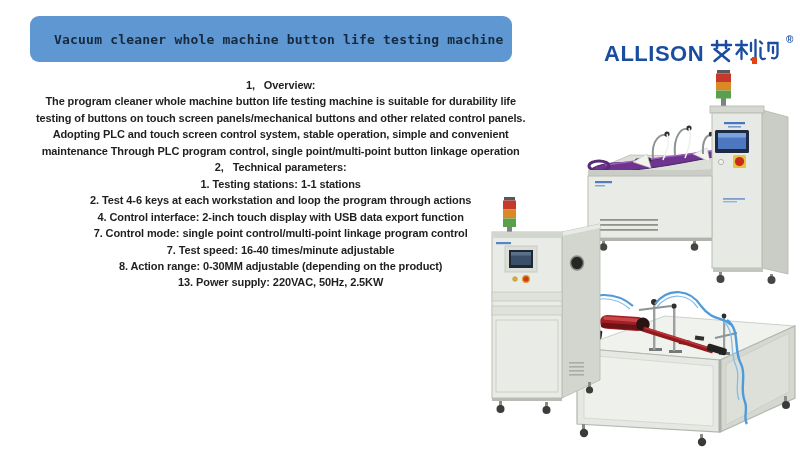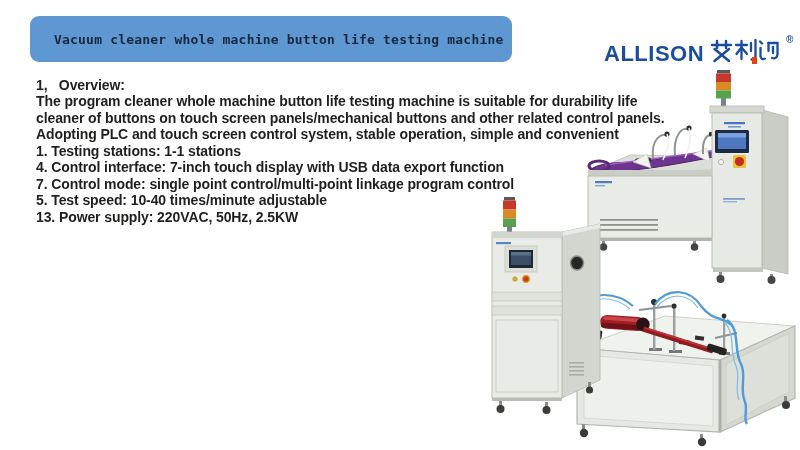--- a/index.html
+++ b/index.html
@@ -12,22 +12,22 @@
           padding-left:24px;box-sizing:border-box;}
   .banner-title{font-family:"DejaVu Sans Mono","Liberation Mono",monospace;
           font-weight:700;font-size:13px;letter-spacing:0.2px;white-space:pre;}
 
   .logo{position:absolute;left:604px;top:38px;display:flex;align-items:flex-end;gap:6px;}
   .logo-latin{font-size:22px;font-weight:800;letter-spacing:0.5px;line-height:0.86;}
   .logo-cn{display:block;}
   .logo-reg{font-size:10px;font-weight:700;align-self:flex-start;margin-top:-4px;}
 
   .content{position:absolute;left:36px;top:77px;z-index:5;}
-  .tline{font-size:14px;font-weight:700;color:#1f1f1d;line-height:16.45px;
-         letter-spacing:-0.1px;white-space:pre;}
+  .tline{font-size:11px;font-weight:700;color:#1f1f1d;line-height:16.45px;
+         letter-spacing:-0.1px;white-space:pre;text-align:center;}
 
   .photo{position:absolute;}
   .z1{z-index:1}.z2{z-index:2}.z3{z-index:3}
 </style>
 </head>
 <body>
 
 <div class="page">
 
   <div class="banner" style="background: rgb(94, 151, 209); color: rgb(23, 41, 62);">
@@ -66,26 +66,30 @@
       </g>
 
       <rect x="42" y="19" width="5" height="7" fill="#e8430f"></rect>
     </svg>
     <span class="logo-reg">®</span>
   </div>
 
   <div class="content">
     <div class="tline">1,   Overview:</div>
     <div class="tline">The program cleaner whole machine button life testing machine is suitable for durability life</div>
-    <div class="tline">cleaner of buttons on touch screen panels/mechanical buttons and other related control panels.</div>
+    <div class="tline">testing of buttons on touch screen panels/mechanical buttons and other related control panels.</div>
     <div class="tline">Adopting PLC and touch screen control system, stable operation, simple and convenient</div>
+    <div class="tline">maintenance Through PLC program control, single point/multi-point button linkage operation</div>
+    <div class="tline">2,   Technical parameters:</div>
     <div class="tline">1. Testing stations: 1-1 stations</div>
-    <div class="tline">4. Control interface: 7-inch touch display with USB data export function</div>
+    <div class="tline">2. Test 4-6 keys at each workstation and loop the program through actions</div>
+    <div class="tline">4. Control interface: 2-inch touch display with USB data export function</div>
     <div class="tline">7. Control mode: single point control/multi-point linkage program control</div>
-    <div class="tline">5. Test speed: 10-40 times/minute adjustable</div>
+    <div class="tline">7. Test speed: 16-40 times/minute adjustable</div>
+    <div class="tline">8. Action range: 0-30MM adjustable (depending on the product)</div>
     <div class="tline">13. Power supply: 220VAC, 50Hz, 2.5KW</div>
   </div>
 
   <svg class="photo z1" style="left:573px;top:280px;" width="228" height="168" viewBox="0 0 228 168" aria-label="Horizontal test bench with red stick vacuum cleaner, pneumatic actuators and blue air tubes">
 
     <polygon points="4,68 147,80 222,46 92,36" fill="#f0f2ed" stroke="#c2c6be" stroke-width="0.8"></polygon>
     <polygon points="4,68 147,80 147,152 4,144" fill="#e6e8e3" stroke="#b2b6ad" stroke-width="1.2"></polygon>
     <polygon points="11,75 140,86 140,146 11,138" fill="#eef0eb" stroke="#c8ccc4" stroke-width="0.6"></polygon>
     <polygon points="147,80 222,46 222,118 147,152" fill="#d5d8d1" stroke="#b2b6ad" stroke-width="1.2"></polygon>
     <polygon points="153,84 216,53 216,112 153,145" fill="#dde0d9" stroke="#c2c6ba" stroke-width="0.6"></polygon>

